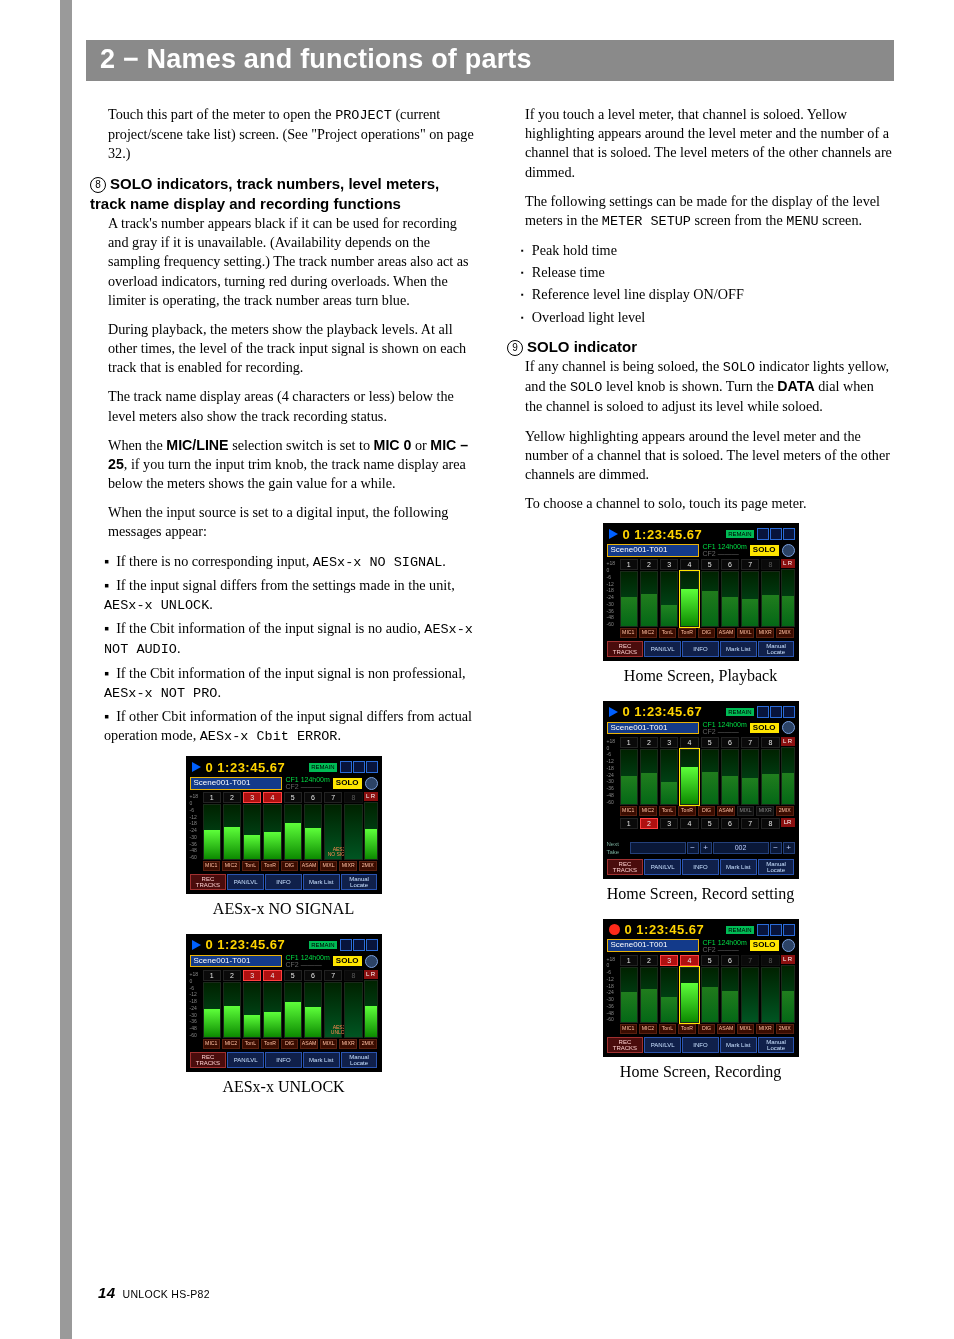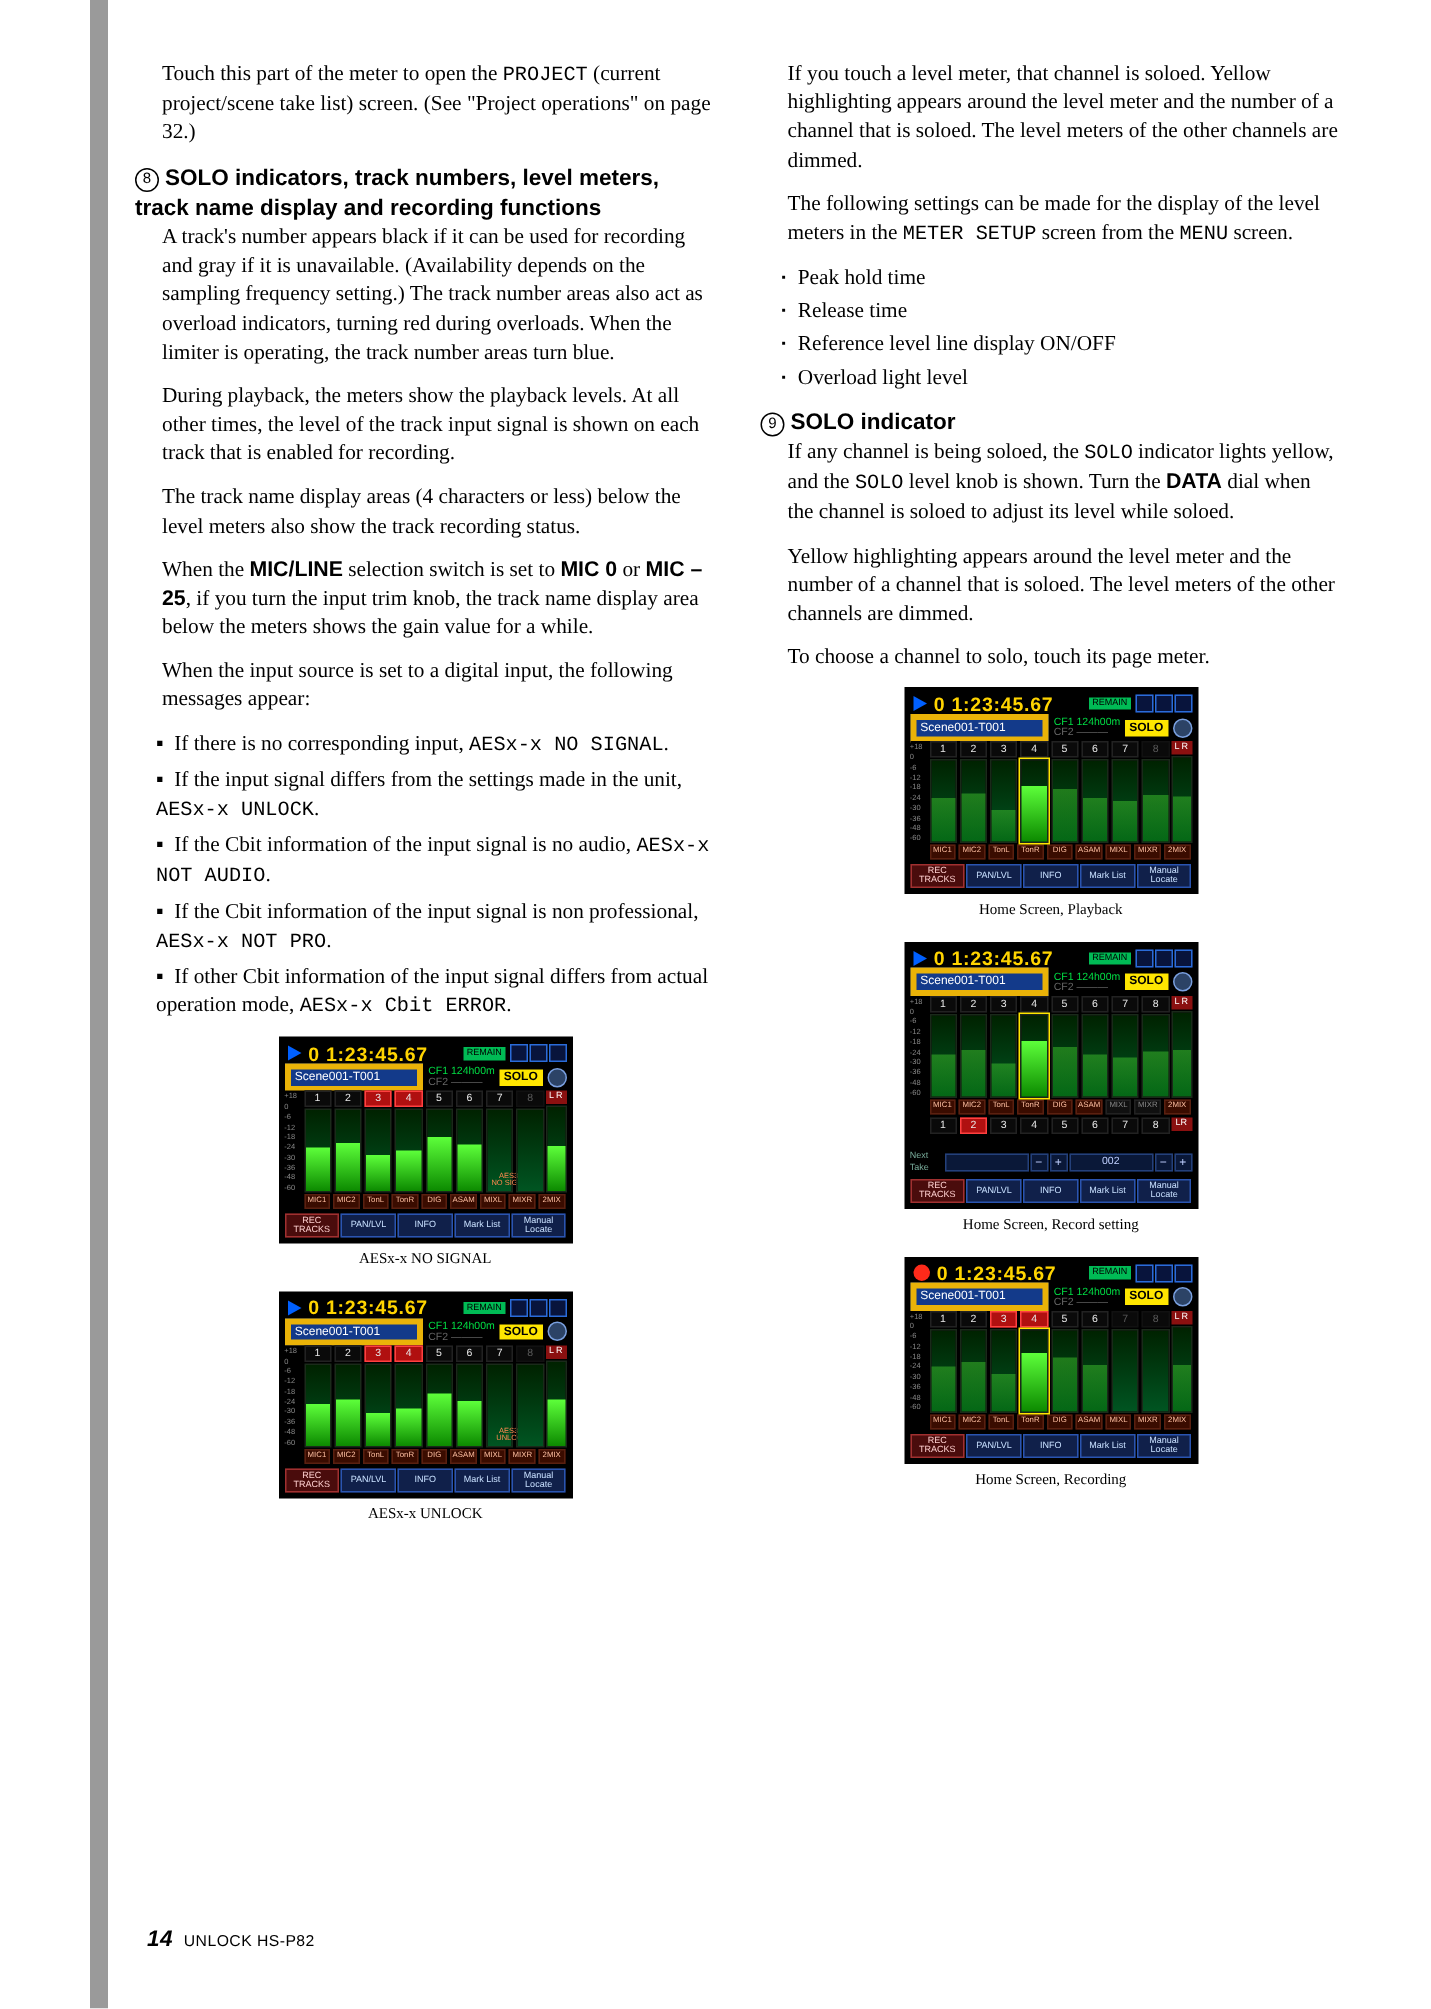--- a/index.html
+++ b/index.html
@@ -68,40 +68,40 @@
     font-size: 15px;
     line-height: 1.35;
   }
   .item-block { margin-bottom: 10px; }
   .indent { margin-left: 18px; }
   ul.outer { margin: 4px 0 10px 0; padding-left: 14px; }
   ul.outer li { margin-bottom: 4px; }
   ul.dots { list-style: none; margin: 4px 0 10px 0; padding-left: 14px; }
   ul.dots li::before { content: "\25AA"; font-size: 8px; margin-right: 8px; vertical-align: 2px;}
   ul.dots li { margin-bottom: 3px; }
-  .caption { text-align: center; font-size: 10px; margin: 2px 0 14px 0; }
+  .caption { text-align: center; font-size: 16px; margin: 2px 0 14px 0; }
   .screenshot {
     width: 196px;
     height: auto;
     margin: 8px auto 4px auto;
     display: block;
     background: #000;
     padding: 4px;
     box-sizing: border-box;
     font-family: Arial, sans-serif;
   }
   .screenshot .toprow { display:flex; align-items:center; height:14px; gap:3px; }
   .screenshot .play-tri { width:0;height:0;border-left:9px solid #0060ff;border-top:5px solid transparent;border-bottom:5px solid transparent; margin-left:2px;}
   .screenshot .rec-circ { width:11px;height:11px;border-radius:50%;background:#ff2a1a;margin-left:2px;}
   .screenshot .timecode { color:#ffd400; font-weight:bold; font-size:13px; letter-spacing:0.5px; font-family:"Arial Black",Arial; margin-left:2px;}
   .screenshot .remain { background:#0b5; color:#000; font-size:6px; padding:0 2px; margin-left:auto;}
   .screenshot .icons { display:flex; gap:1px; }
   .screenshot .ic { width:10px;height:10px;border:1px solid #2a6bd8;background:#08143c;}
   .screenshot .scenerow { display:flex; align-items:center; height:12px; margin-top:3px; gap:3px;}
-  .screenshot .scene { background:#133a8a; color:#fff; font-size:8px; padding:0 3px; flex:1; border:4px solid #eab308;}
+  .screenshot .scene { background:#133a8a; color:#fff; font-size:8px; padding:0 3px; flex:1; border:1px solid #eab308;}
   .screenshot .cf { font-size:7px;}
   .screenshot .cf1 { color:#0d4; }
   .screenshot .solo { background:#ffe600; color:#000; font-size:8px; font-weight:bold; padding:0 3px; }
   .screenshot .knob { width:11px;height:11px;border-radius:50%;background:#2c4366;border:1px solid #7aa0e0;}
   .screenshot .meters { position:relative; height:68px; margin-top:3px; background:#000; display:flex; }
   .screenshot .dbcol { width:12px; color:#888; font-size:5px; display:flex; flex-direction:column; justify-content:space-between; padding:1px 0;}
   .screenshot .chcol { flex:1; margin:0 1px; display:flex; flex-direction:column;}
   .screenshot .chnum { height:9px; background:#0a0a0a; color:#e8e8e8; font-size:7px; text-align:center; border:1px solid #222;}
   .screenshot .chnum.rec { background:#b01010; border-color:#ff4040;}
   .screenshot .chnum.dim { color:#5a5a5a; border-color:#111;}
@@ -132,20 +132,23 @@
   }
   .footer .pg { font-weight: bold; font-style: italic; font-size: 15px; margin-right: 4px;}
   b.sans { font-family: Arial, Helvetica, sans-serif; font-weight: bold; }
 </style>
 </head>
 <body>
 
 <div class="page">
   <div class="sidebar"></div>
 
+  <div class="header-band">
+    <h1>2 − Names and functions of parts</h1>
+  </div>
 
   <div class="columns">
 
     <div class="col">
       <p class="indent">
         <span>Touch this part of the meter to open the </span><span class="mono">PROJECT</span><span> (current project/scene take list) screen. (See "Project operations" on page 32.)</span>
       </p>
 
       <div class="item-block">
         <span class="circled">8</span><span class="item-heading">SOLO indicators, track numbers, level meters, track name display and recording functions</span>

